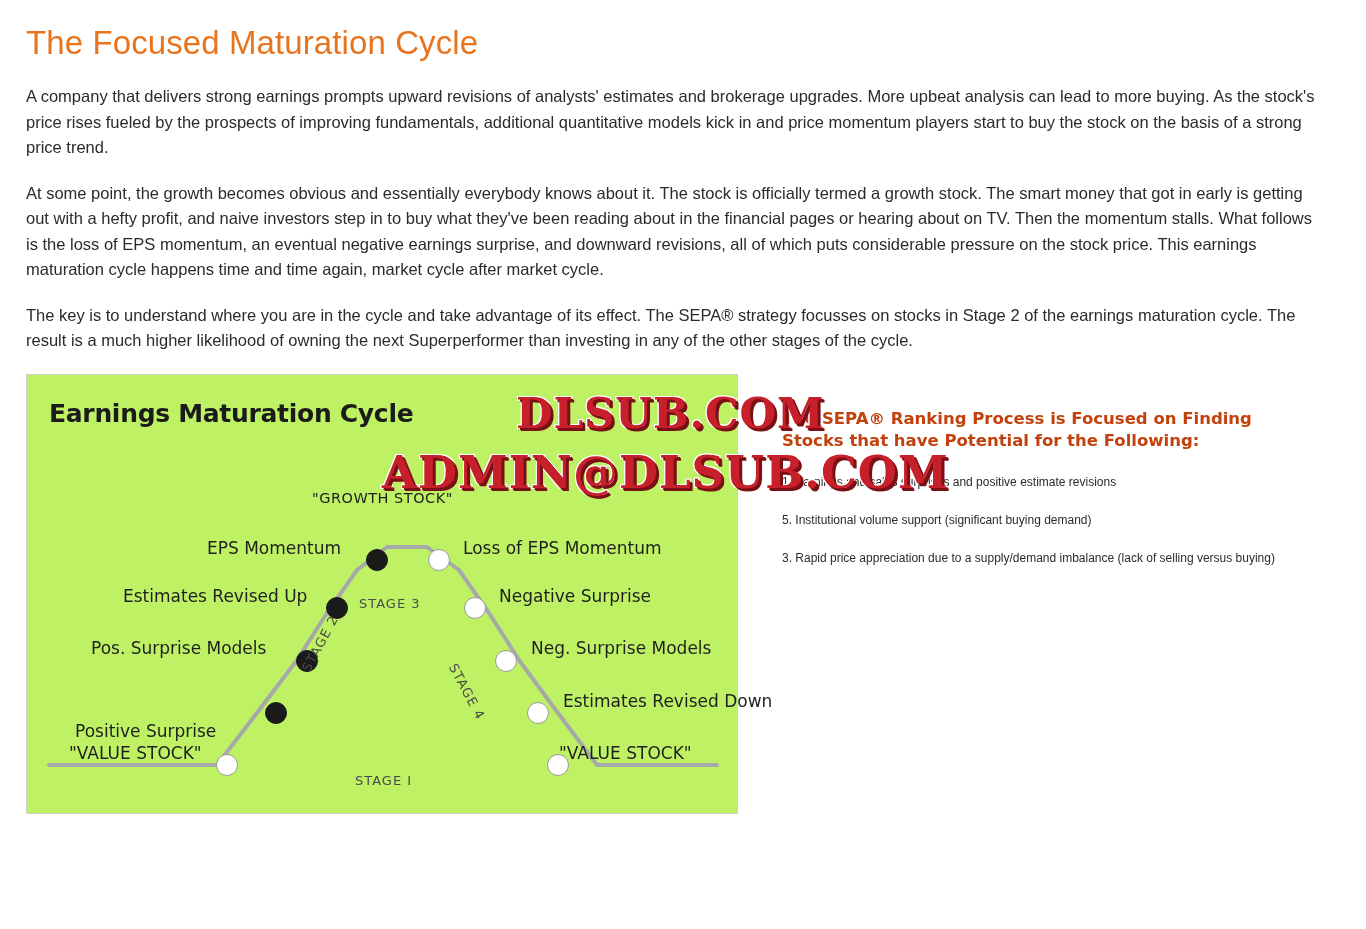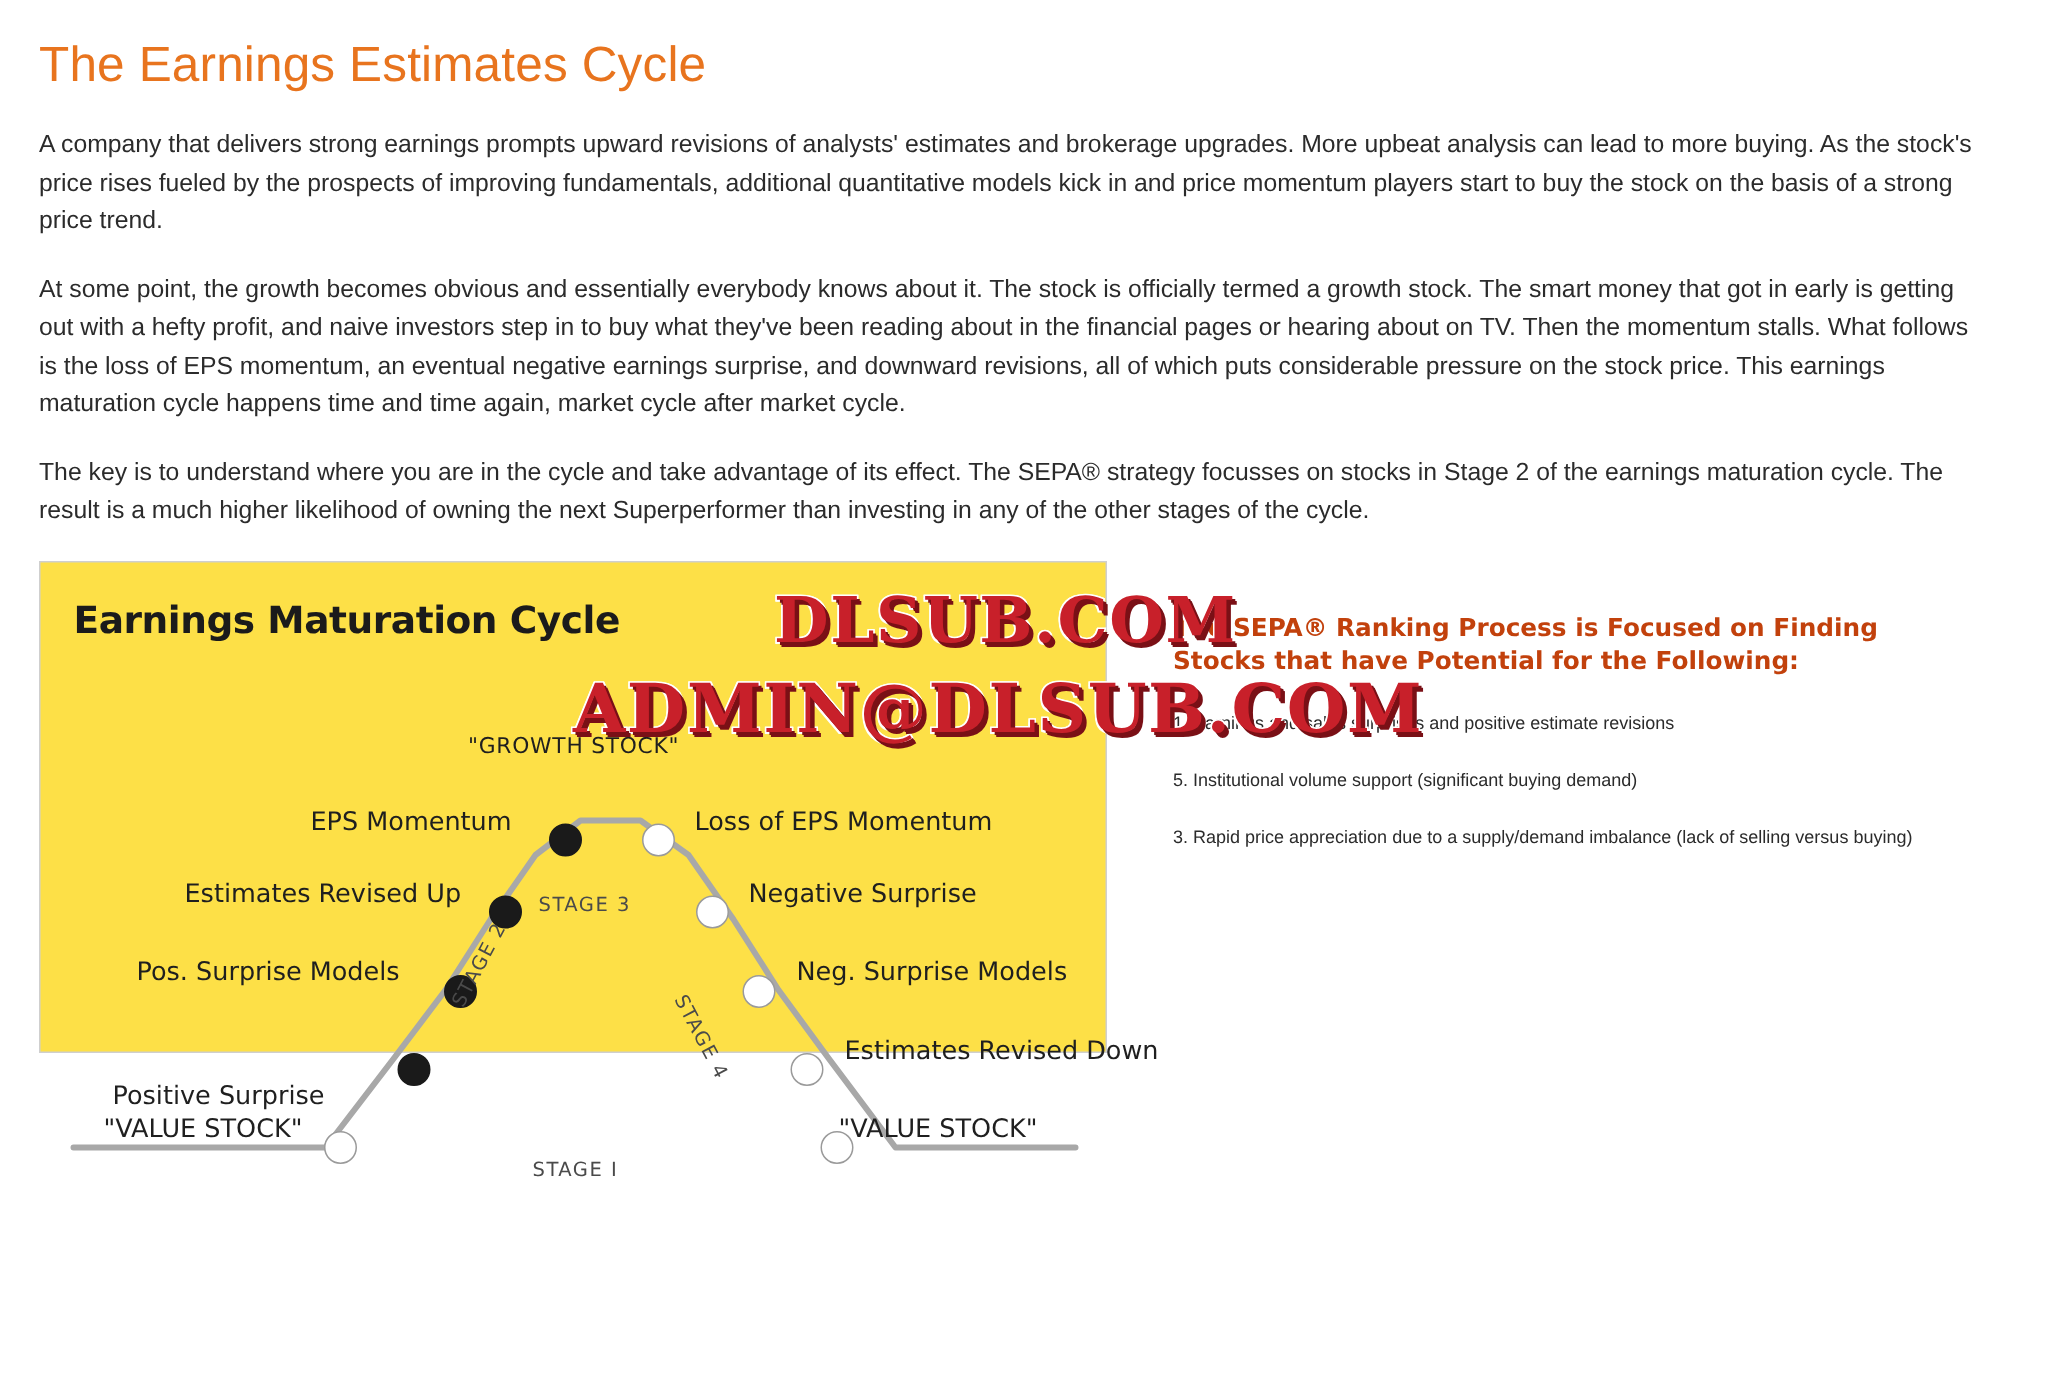--- a/index.html
+++ b/index.html
@@ -39,23 +39,23 @@
   }
   .content-row {
     display: flex;
     align-items: flex-start;
     gap: 44px;
     margin-top: 18px;
   }
   
   .figure-box {
     width: 712px;
-    height: 328px;
+    height: 440px;
     border: 1px solid #cfcfcf;
-    background: #fde047;
+    background: #bef264;
     position: relative;
     box-sizing: border-box;
     flex: 0 0 auto;
   }
   .fig-title {
     position: absolute;
     left: 22px;
     top: 24px;
     font-family: "DejaVu Sans", sans-serif;
     font-weight: bold;
@@ -158,21 +158,21 @@
     left: 366px;
     top: 446px;
     font-size: 45px;
   }
 </style>
 </head>
 <body>
 
 <div class="page">
 
-  <h1 class="page-title">The Earnings Estimates Cycle</h1>
+  <h1 class="page-title">The Focused Maturation Cycle</h1>
 
   <p class="body-text">A company that delivers strong earnings prompts upward revisions of analysts' estimates and brokerage upgrades. More upbeat analysis can lead to more buying. As the stock's price rises fueled by the prospects of improving fundamentals, additional quantitative models kick in and price momentum players start to buy the stock on the basis of a strong price trend.</p>
   <p class="body-text">At some point, the growth becomes obvious and essentially everybody knows about it. The stock is officially termed a growth stock. The smart money that got in early is getting out with a hefty profit, and naive investors step in to buy what they've been reading about in the financial pages or hearing about on TV. Then the momentum stalls. What follows is the loss of EPS momentum, an eventual negative earnings surprise, and downward revisions, all of which puts considerable pressure on the stock price. This earnings maturation cycle happens time and time again, market cycle after market cycle.</p>
   <p class="body-text">The key is to understand where you are in the cycle and take advantage of its effect. The SEPA® strategy focusses on stocks in Stage 2 of the earnings maturation cycle. The result is a much higher likelihood of owning the next Superperformer than investing in any of the other stages of the cycle.</p>
 
   <div class="content-row">
 
     <div class="figure-box">
       <div class="fig-title">Earnings Maturation Cycle</div>
 

